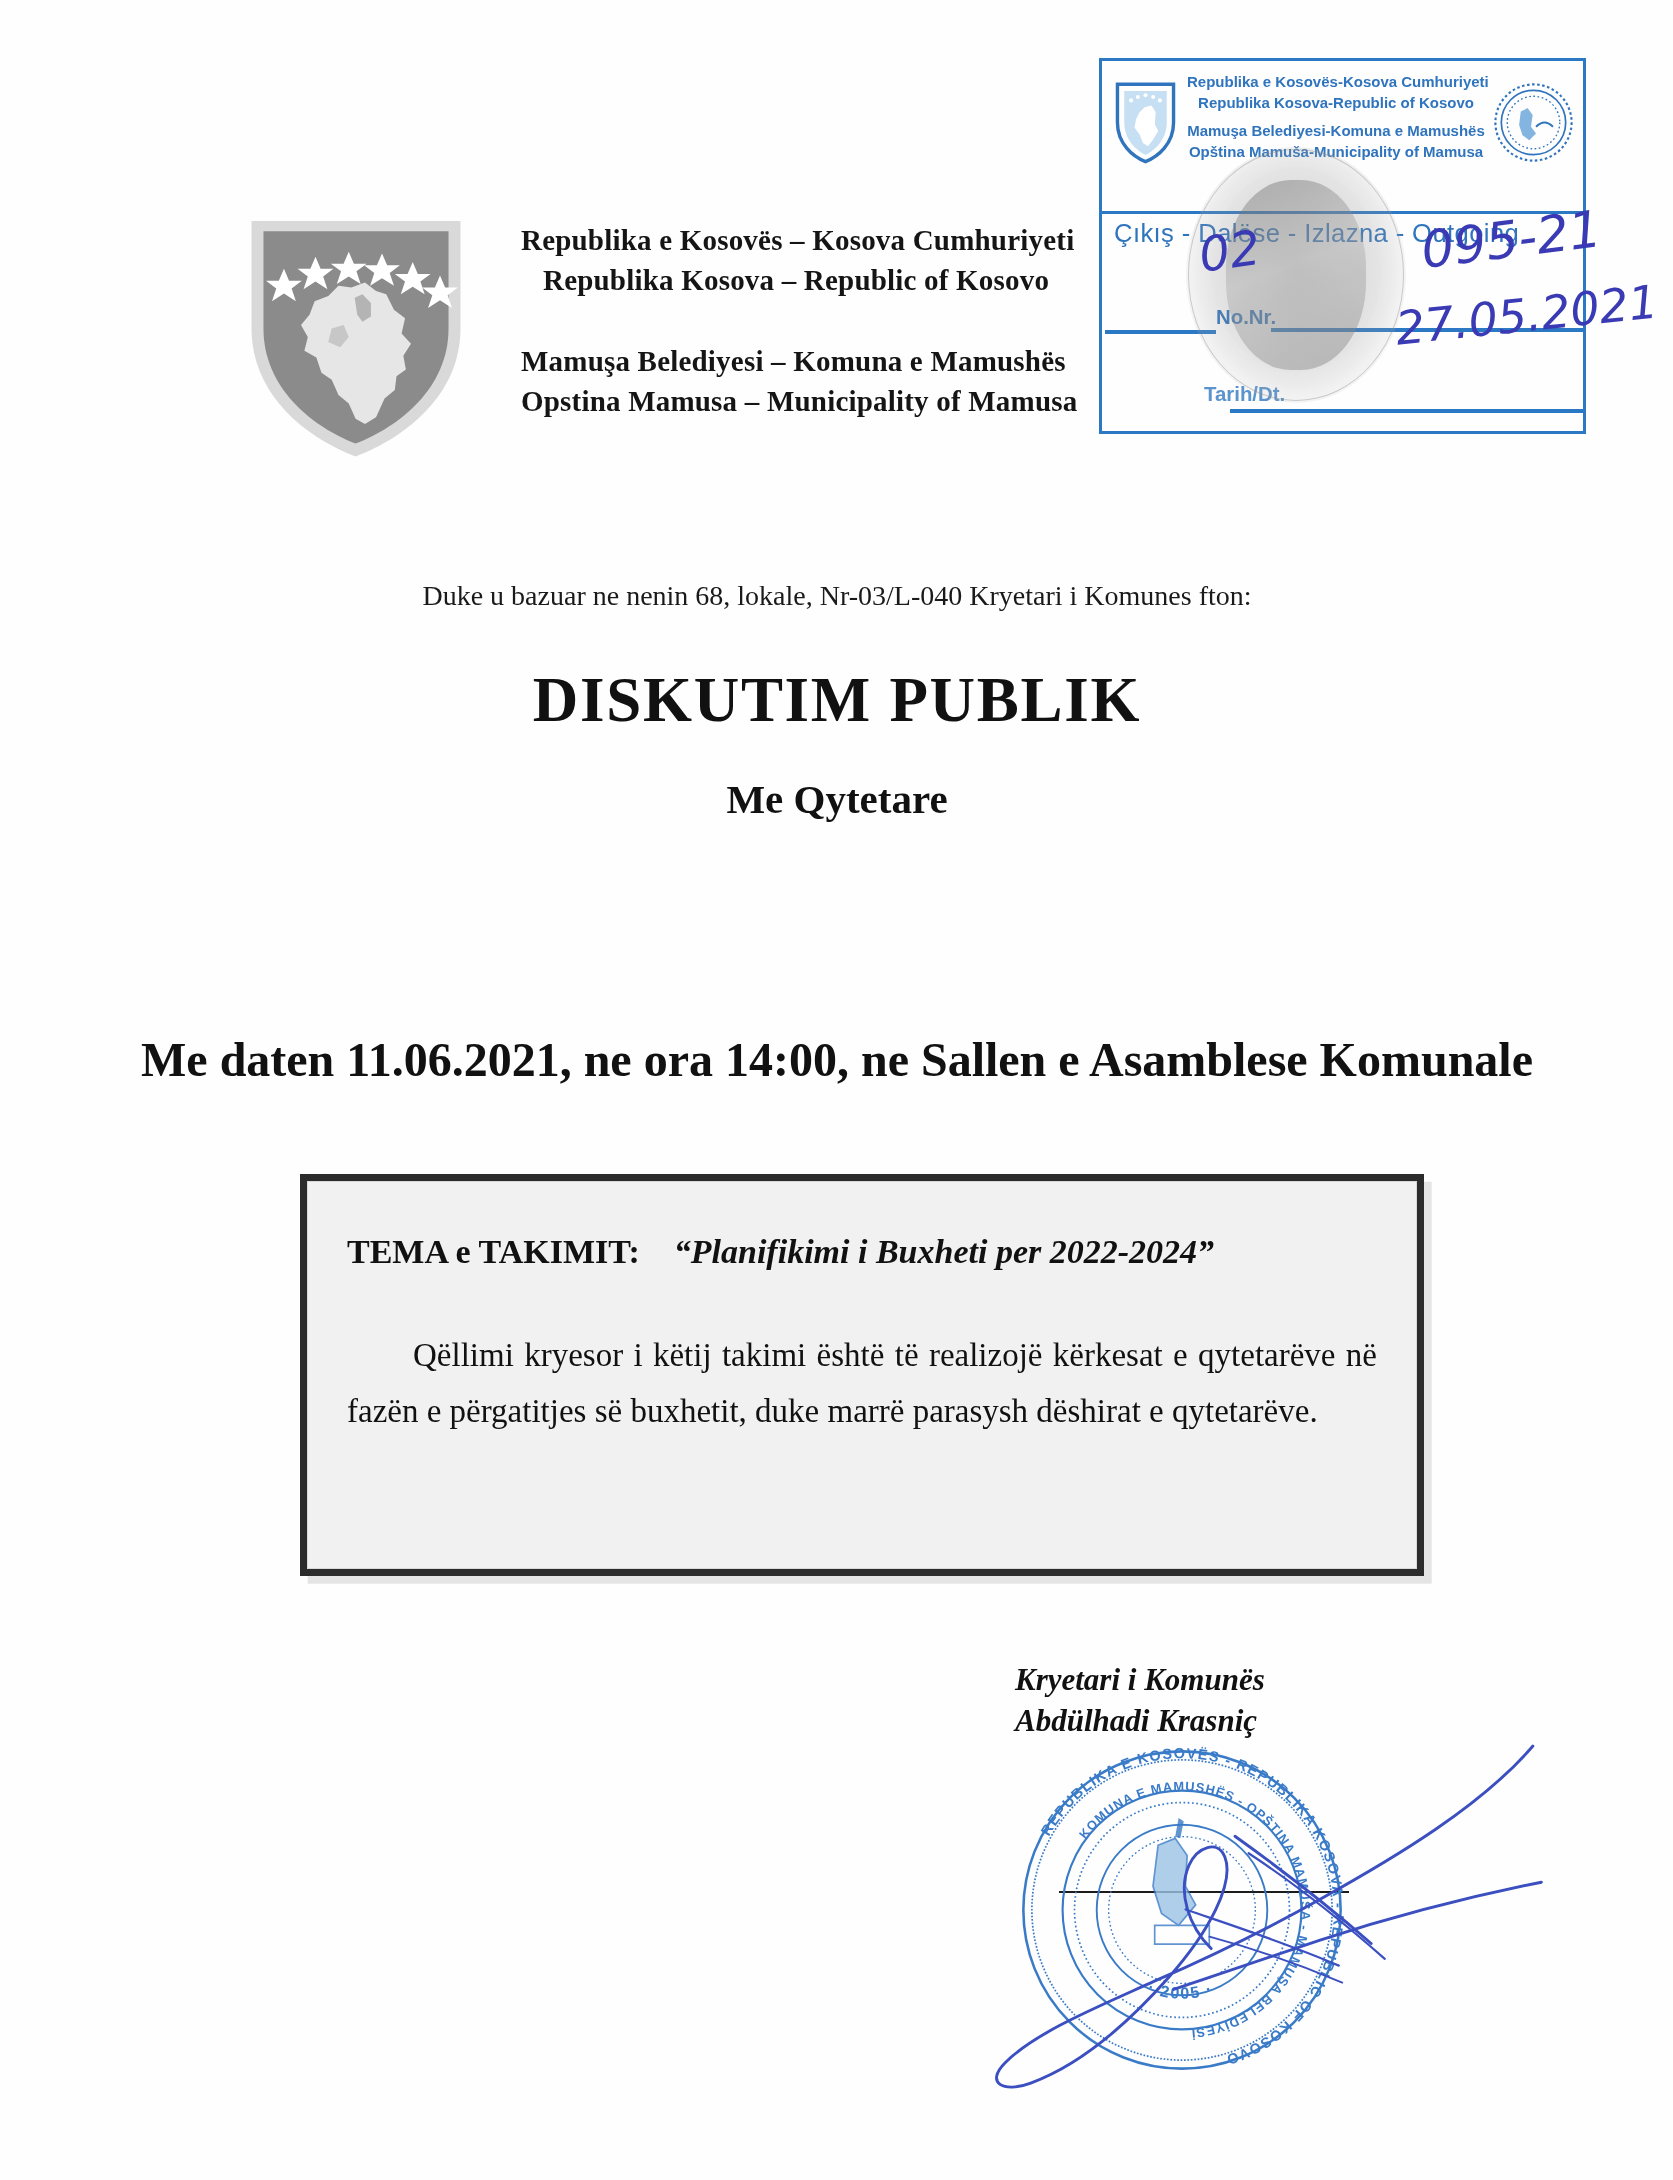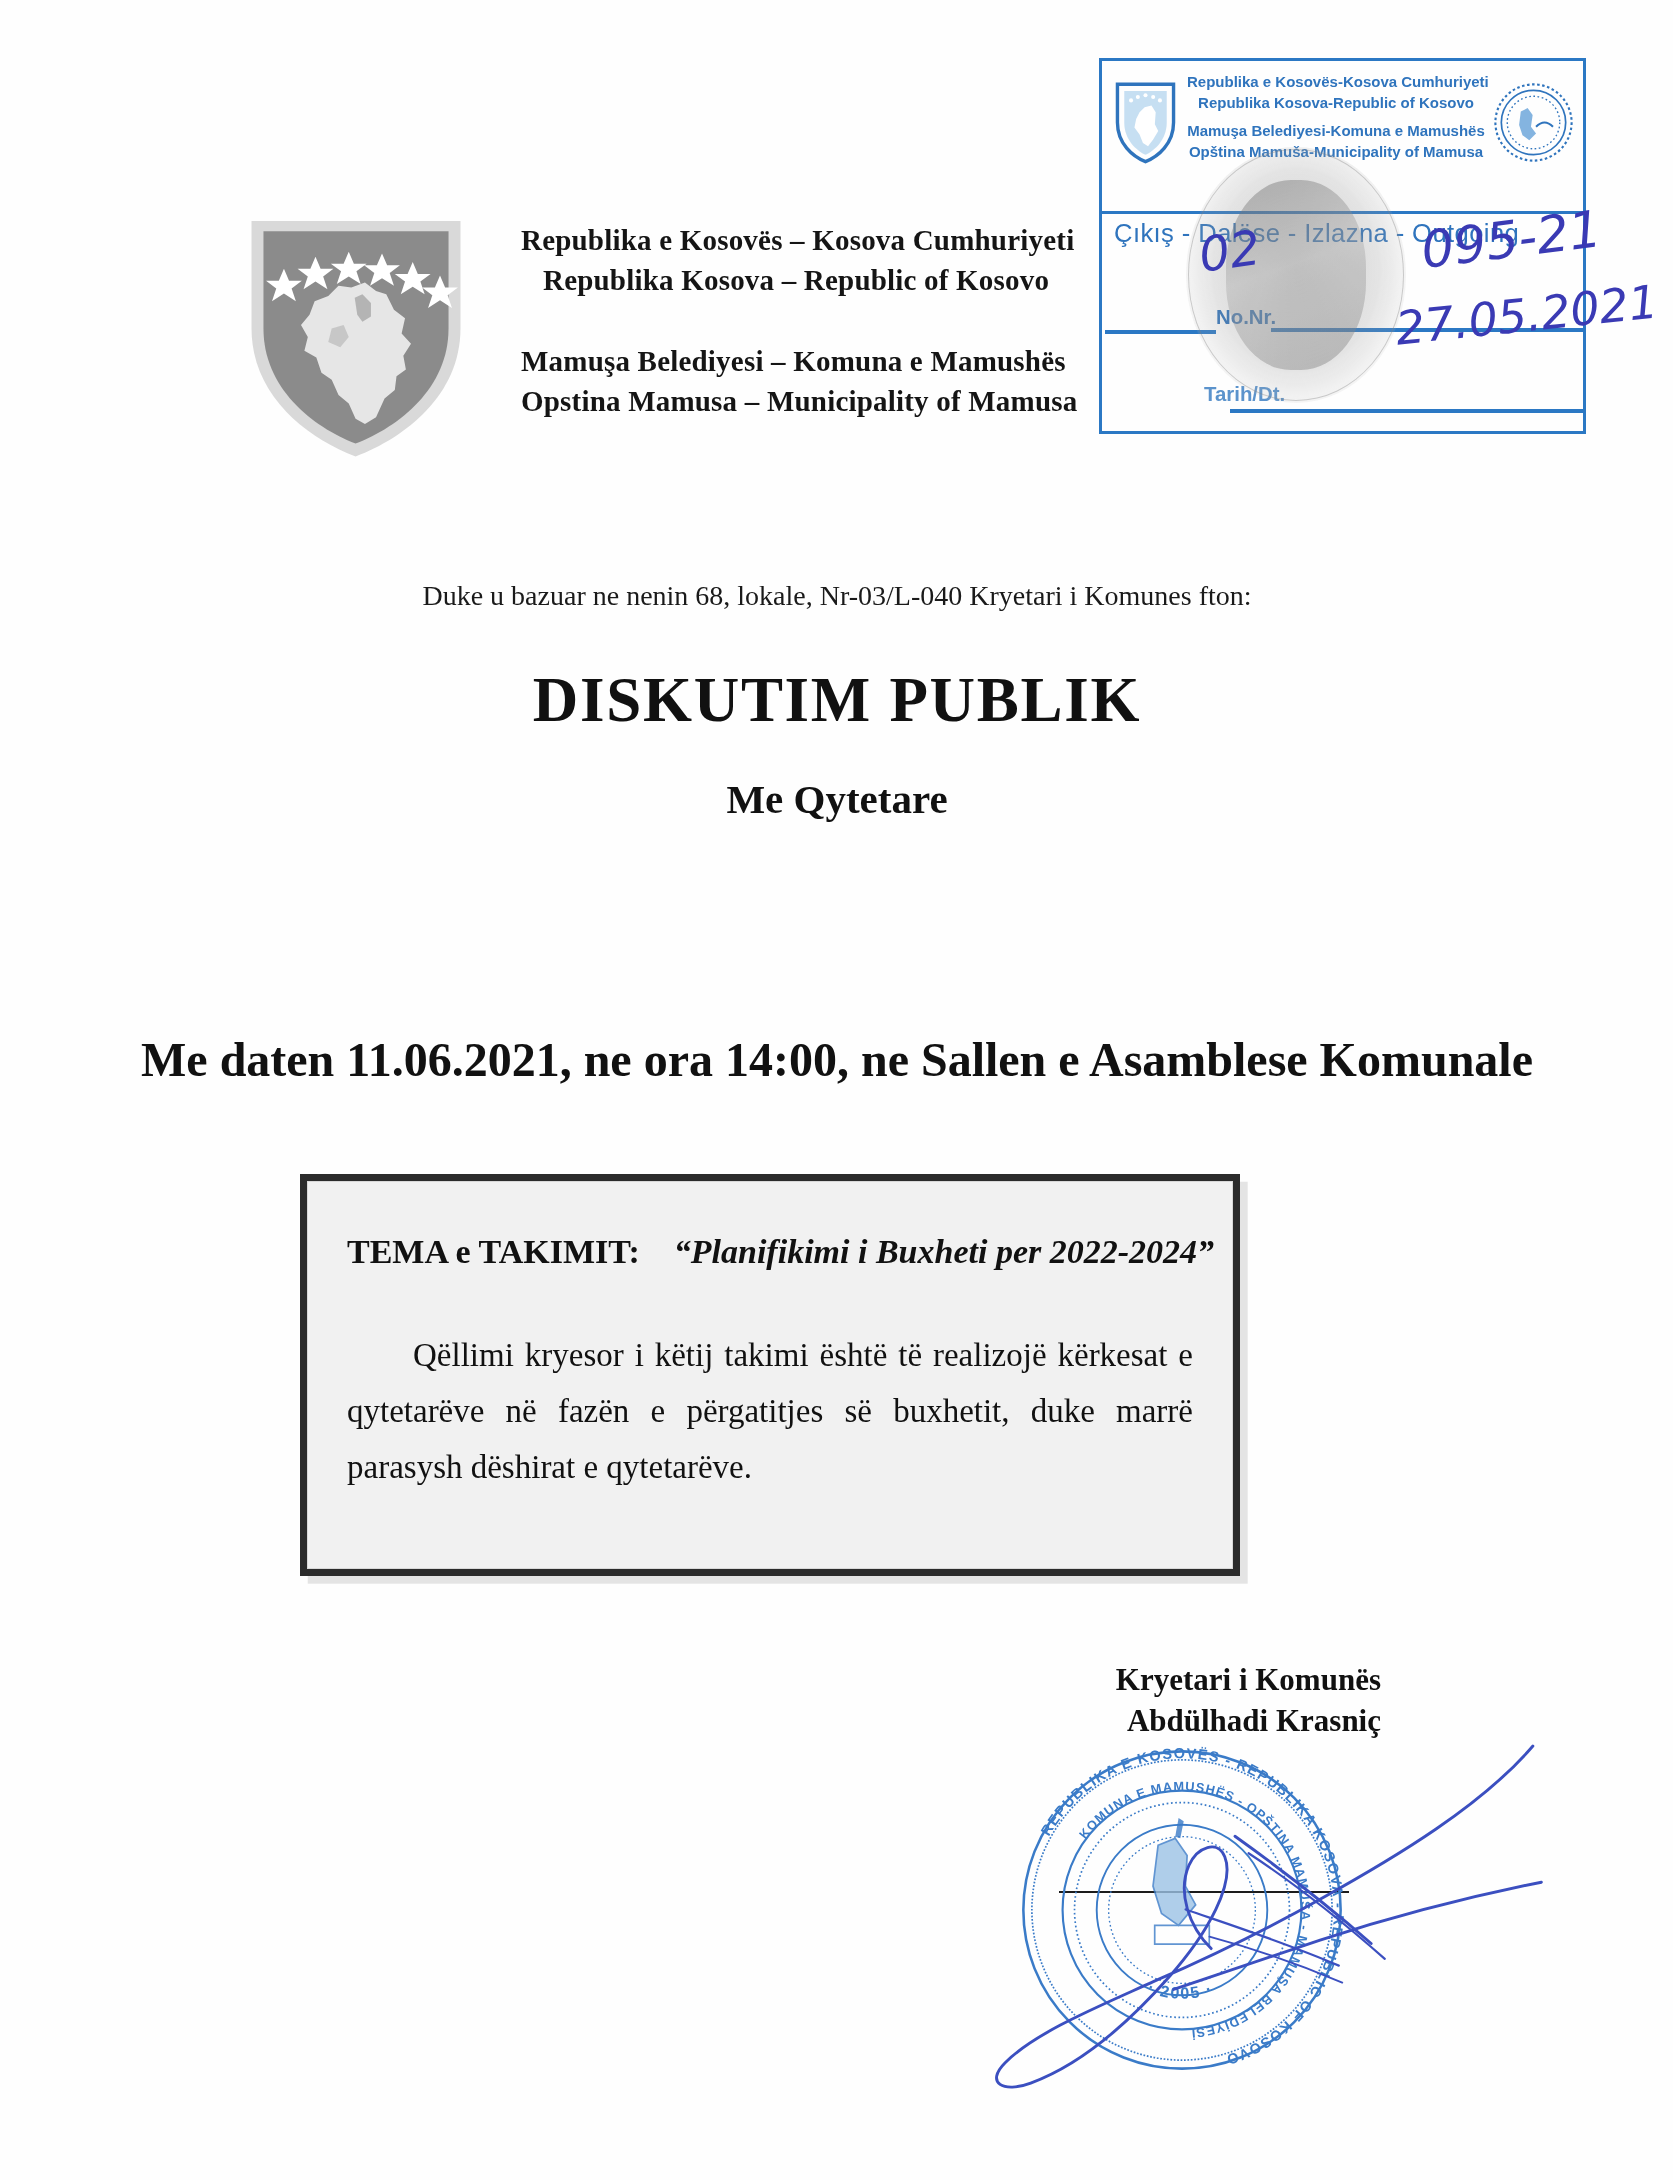--- a/index.html
+++ b/index.html
@@ -214,21 +214,21 @@
     font-weight: bold;
     font-size: 48px;
     color: #111111;
   }
 
   
   #topic-box {
     position: absolute;
     left: 300px;
     top: 1174px;
-    width: 940px;
+    width: 1124px;
     height: 402px;
     box-sizing: border-box;
     border: 7.7px solid #2b2b2b;
     background: #f1f1f1;
     box-shadow: 7.7px 7.7px 0 rgba(0,0,0,0.10);
   }
   #topic-box-inner {
     position: absolute;
     inset: 0;
     border: 1.7px solid #d8d8d8;
@@ -252,21 +252,22 @@
     text-align: justify;
     text-indent: 66px;
   }
 
   
   #signature-block {
     position: absolute;
     left: 1015px;
     top: 1659px;
     width: 366px;
-    text-align: right;
+    text-align: left;
+    font-style: italic;
   }
   .sig-line {
     font-family: "Liberation Serif", serif;
     font-weight: bold;
     font-size: 31px;
     line-height: 41px;
     color: #111111;
     white-space: nowrap;
   }
   #signature-rule {

